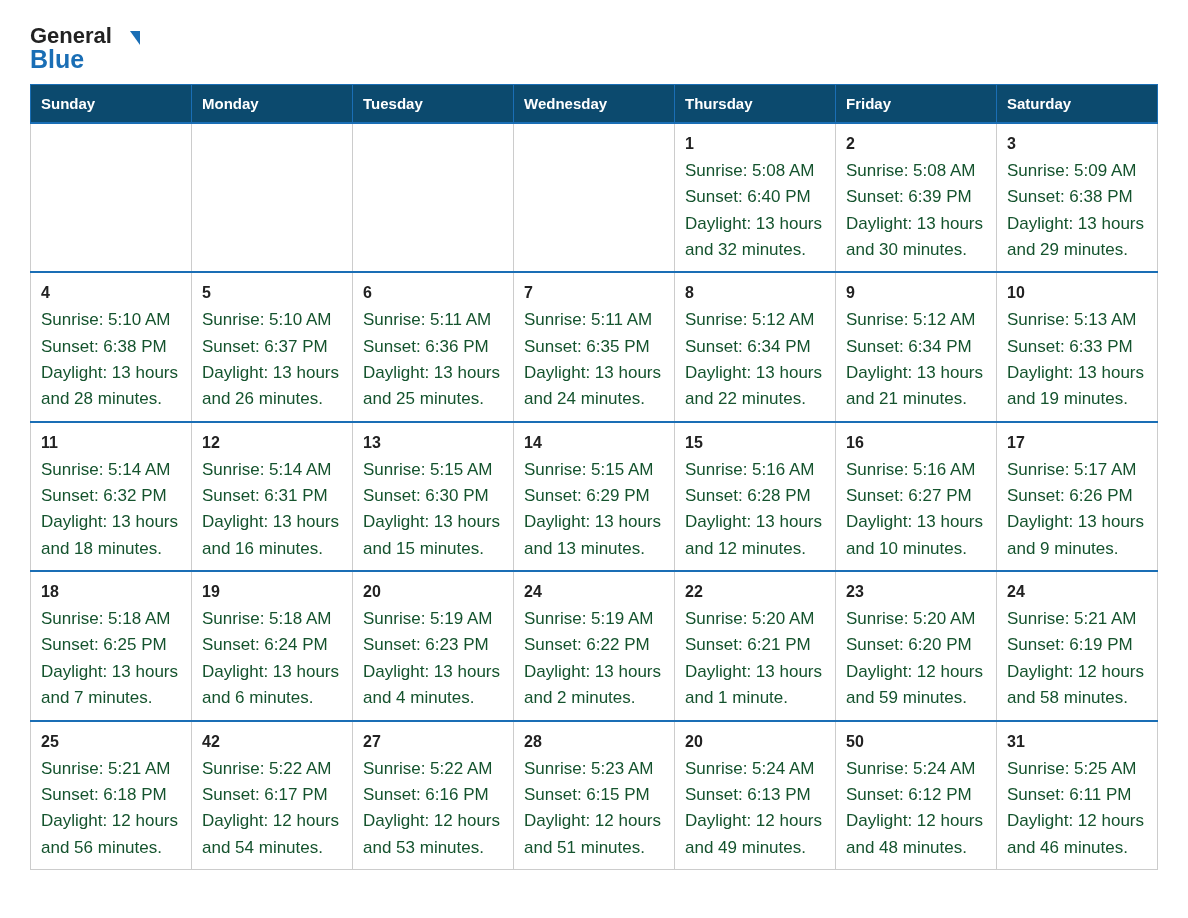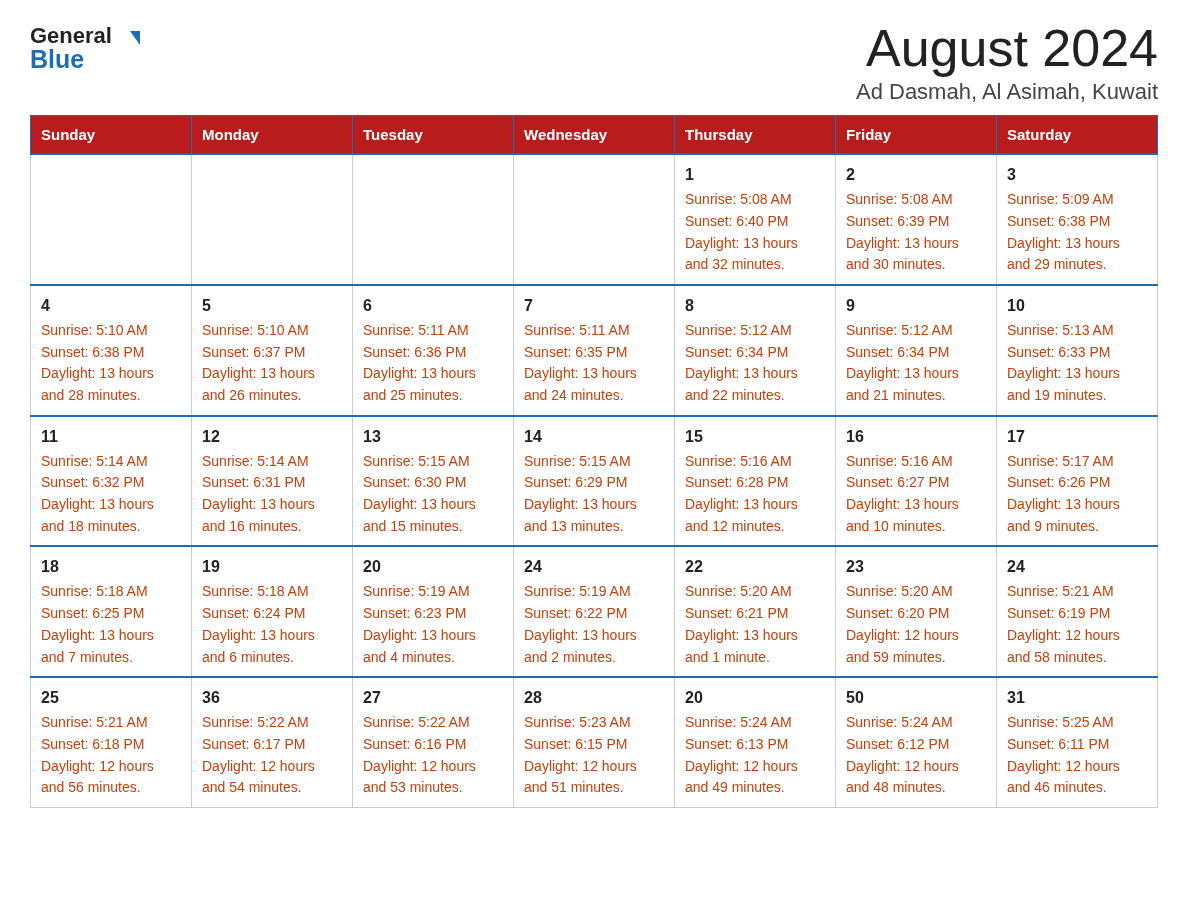--- a/index.html
+++ b/index.html
@@ -57,21 +57,21 @@
       font-size: 22px;
       color: #444;
       margin-top: 2px;
     }
     .calendar-table {
       width: 100%;
       border-collapse: collapse;
       margin-top: 10px;
     }
     .calendar-table th {
-      background-color: #b91c1c;
+      background-color: #0c4a6e;
       color: #fff;
       font-size: 15px;
       font-weight: bold;
       padding: 10px 10px;
       text-align: left;
       border: 1px solid #1a6eb5;
     }
     .calendar-table td {
       vertical-align: top;
       padding: 8px 10px;
@@ -83,45 +83,41 @@
       line-height: 1.5;
     }
     .day-number {
       font-size: 16px;
       font-weight: bold;
       color: #222;
       display: block;
       margin-bottom: 2px;
     }
     .day-info {
-      font-size: 14px;
-      color: #c2410c;
+      font-size: 17px;
+      color: #14532d;
       line-height: 1.55;
     }
     .empty-cell {
       background: #fff;
     }
     tr.week-row td {
       border-top: 2px solid #1a6eb5;
     }
   </style>
 </head>
 <body>
 
 <div class="header">
   <div class="logo">
     <div style="display:flex;align-items:center;gap:16px;">
       <span class="logo-text">General</span>
       <span class="logo-triangle"></span>
     </div>
     <div class="logo-blue">Blue</div>
-  </div>
-  <div class="title-section">
-    <div class="month-title">August 2024</div>
-    <div class="location">Ad Dasmah, Al Asimah, Kuwait</div>
   </div>
 </div>
 
 <table class="calendar-table">
   <thead>
     <tr>
     <th>Sunday</th>
         <th>Monday</th>
         <th>Tuesday</th>
         <th>Wednesday</th>
@@ -313,21 +309,21 @@
       </tr>
       <tr class="week-row">
         <td>
           <span class="day-number">25</span>
           <div class="day-info" style="white-space: pre-line;">Sunrise: 5:21 AM
 Sunset: 6:18 PM
 Daylight: 12 hours
 and 56 minutes.</div>
         </td>
         <td>
-          <span class="day-number">36</span>
+          <span class="day-number">42</span>
           <div class="day-info" style="white-space: pre-line;">Sunrise: 5:22 AM
 Sunset: 6:17 PM
 Daylight: 12 hours
 and 54 minutes.</div>
         </td>
         <td>
           <span class="day-number">27</span>
           <div class="day-info" style="white-space: pre-line;">Sunrise: 5:22 AM
 Sunset: 6:16 PM
 Daylight: 12 hours

